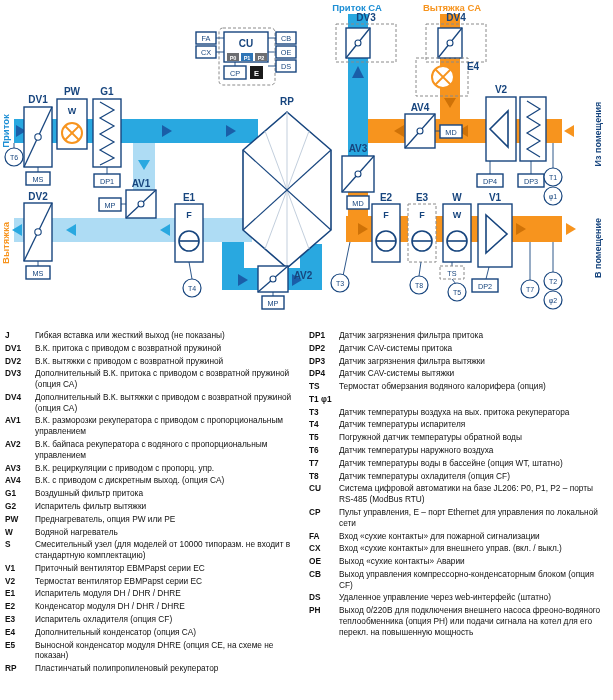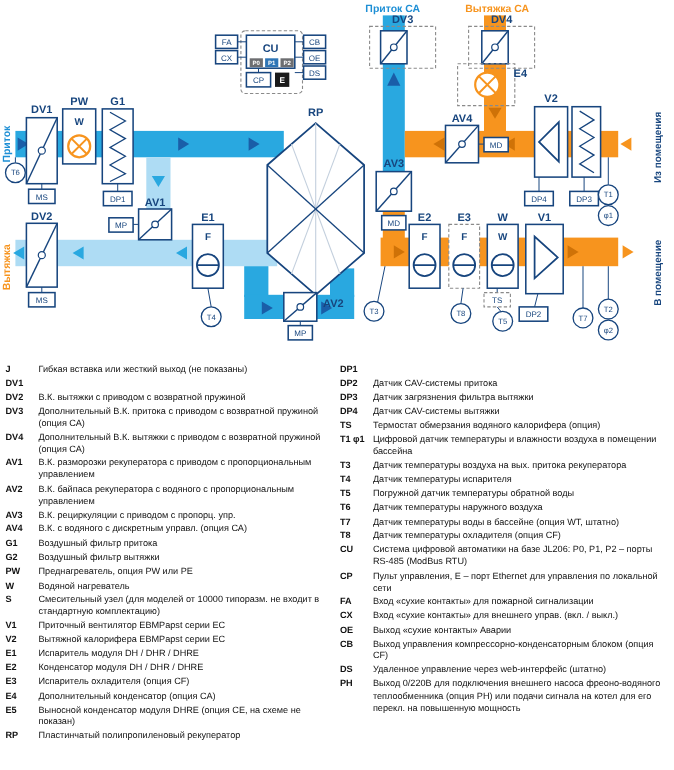--- a/index.html
+++ b/index.html
@@ -308,20 +308,21 @@
 </svg>
 
 <div class="legend">
   <div class="lcol">
         <div class="lrow">
       <span class="lcode">J</span>
       <span class="ltext">Гибкая вставка или жесткий выход (не показаны)</span>
     </div>
         <div class="lrow">
       <span class="lcode">DV1</span>
+      <span class="ltext">В.К. притока с приводом с возвратной пружиной</span>
     </div>
         <div class="lrow">
       <span class="lcode">DV2</span>
       <span class="ltext">В.К. вытяжки с приводом с возвратной пружиной</span>
     </div>
         <div class="lrow">
       <span class="lcode">DV3</span>
       <span class="ltext">Дополнительный В.К. притока с приводом с возвратной пружиной (опция СА)</span>
     </div>
         <div class="lrow">
@@ -335,49 +336,49 @@
         <div class="lrow">
       <span class="lcode">AV2</span>
       <span class="ltext">В.К. байпаса рекуператора с водяного с пропорциональным управлением</span>
     </div>
         <div class="lrow">
       <span class="lcode">AV3</span>
       <span class="ltext">В.К. рециркуляции с приводом с пропорц. упр.</span>
     </div>
         <div class="lrow">
       <span class="lcode">AV4</span>
-      <span class="ltext">В.К. с водяного с дискретным управл. (опция СА)</span>
+      <span class="ltext">В.К. с приводом с дискретным выход. (опция СА)</span>
     </div>
         <div class="lrow">
       <span class="lcode">G1</span>
       <span class="ltext">Воздушный фильтр притока</span>
     </div>
         <div class="lrow">
       <span class="lcode">G2</span>
-      <span class="ltext">Воздушный фильтр вытяжки</span>
+      <span class="ltext">Испаритель фильтр вытяжки</span>
     </div>
         <div class="lrow">
       <span class="lcode">PW</span>
       <span class="ltext">Преднагреватель, опция PW или PE</span>
     </div>
         <div class="lrow">
       <span class="lcode">W</span>
       <span class="ltext">Водяной нагреватель</span>
     </div>
         <div class="lrow">
       <span class="lcode">S</span>
       <span class="ltext">Смесительный узел (для моделей от 10000 типоразм. не входит в стандартную комплектацию)</span>
     </div>
         <div class="lrow">
       <span class="lcode">V1</span>
       <span class="ltext">Приточный вентилятор EBMPapst серии EC</span>
     </div>
         <div class="lrow">
       <span class="lcode">V2</span>
-      <span class="ltext">Вытяжной калорифера EBMPapst серии EC</span>
+      <span class="ltext">Термостат вентилятор EBMPapst серии EC</span>
     </div>
         <div class="lrow">
       <span class="lcode">E1</span>
       <span class="ltext">Испаритель модуля DH / DHR / DHRE</span>
     </div>
         <div class="lrow">
       <span class="lcode">E2</span>
       <span class="ltext">Конденсатор модуля DH / DHR / DHRE</span>
     </div>
         <div class="lrow">
@@ -393,40 +394,40 @@
       <span class="ltext">Выносной конденсатор модуля DHRE (опция СЕ, на схеме не показан)</span>
     </div>
         <div class="lrow">
       <span class="lcode">RP</span>
       <span class="ltext">Пластинчатый полипропиленовый рекуператор</span>
     </div>
       </div>
   <div class="lcol lcol-right">
         <div class="lrow">
       <span class="lcode">DP1</span>
+      <span class="ltext">Датчик загрязнения фильтра притока</span>
     </div>
         <div class="lrow">
       <span class="lcode">DP2</span>
       <span class="ltext">Датчик CAV-системы притока</span>
     </div>
         <div class="lrow">
       <span class="lcode">DP3</span>
       <span class="ltext">Датчик загрязнения фильтра вытяжки</span>
     </div>
         <div class="lrow">
       <span class="lcode">DP4</span>
       <span class="ltext">Датчик CAV-системы вытяжки</span>
     </div>
         <div class="lrow">
       <span class="lcode">TS</span>
       <span class="ltext">Термостат обмерзания водяного калорифера (опция)</span>
     </div>
         <div class="lrow">
       <span class="lcode">T1 φ1</span>
-      <span class="ltext">Цифровой датчик температуры и влажности воздуха в помещении бассейна</span>
     </div>
         <div class="lrow">
       <span class="lcode">T3</span>
       <span class="ltext">Датчик температуры воздуха на вых. притока рекуператора</span>
     </div>
         <div class="lrow">
       <span class="lcode">T4</span>
       <span class="ltext">Датчик температуры испарителя</span>
     </div>
         <div class="lrow">

